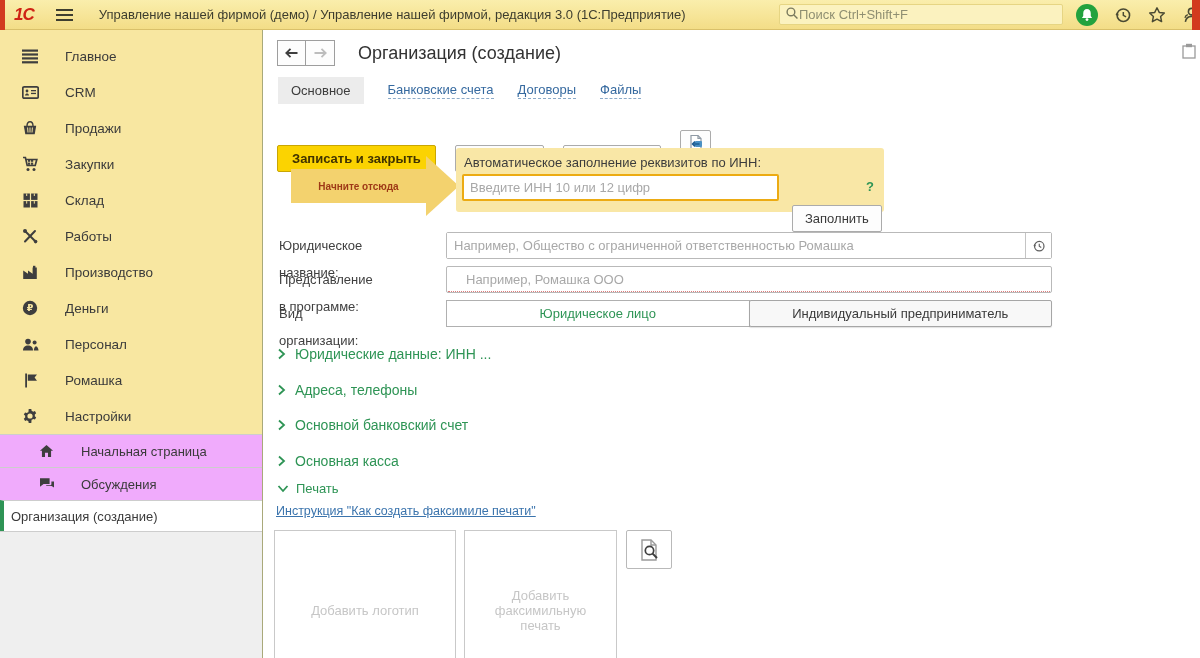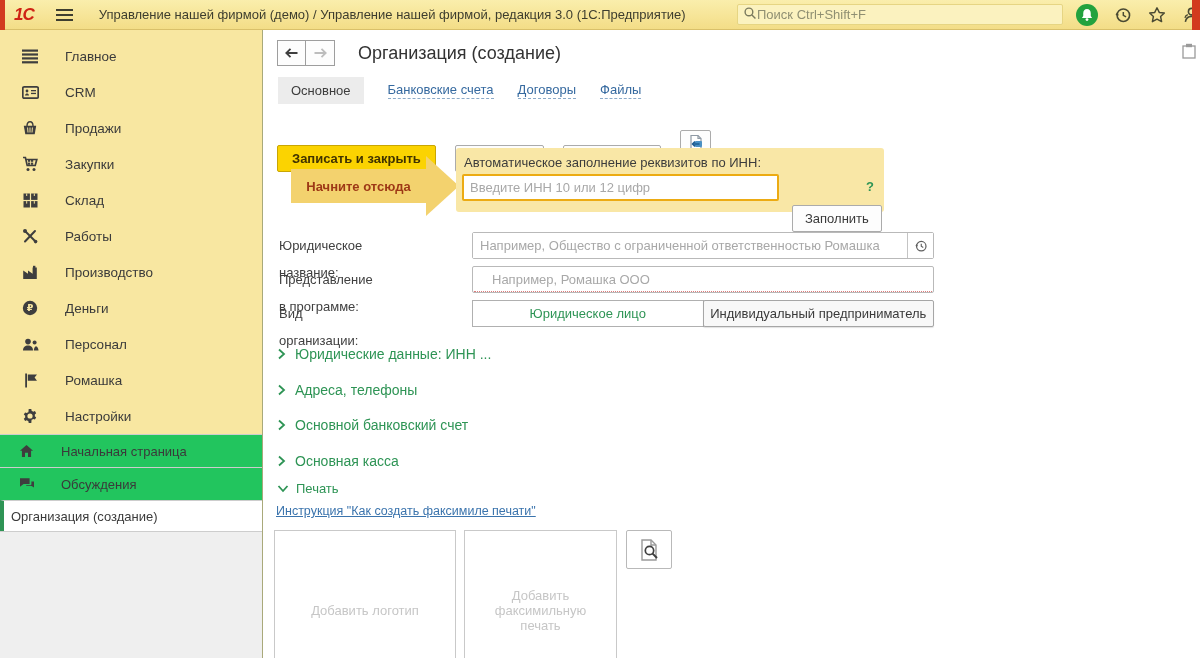--- a/index.html
+++ b/index.html
@@ -11,39 +11,39 @@
     background:linear-gradient(#faeeac,#f3dd87); border-bottom:1px solid #d9c06a;
     display:flex; align-items:center; z-index:5; }
   .redstrip { position:absolute; top:0; height:30px; background:#d23a1e; }
   .redstrip.left { left:0; width:5px; }
   .redstrip.right { right:0; width:8px; }
   .logo1c { margin-left:14px; font-size:17px; font-weight:bold; font-style:italic;
     color:#cf2315; letter-spacing:-1px; cursor:pointer; }
   .hamburger { margin-left:22px; width:17px; cursor:pointer; display:flex; flex-direction:column; gap:3px; }
   .hamburger i { display:block; height:2px; background:#3e3e30; }
   .tb-title { margin-left:26px; color:#3d3d2e; white-space:nowrap; }
-  .searchbox { margin-left:auto; width:326px; height:21px; background:#fbf2bf;
+  .searchbox { margin-left:auto; width:284px; height:21px; background:#fbf2bf;
     border:1px solid #e6d583; border-radius:2px; display:flex; align-items:center; padding:0 5px; }
   .searchbox input { flex:1; border:none; background:transparent; outline:none;
     font:inherit; color:#6b6b50; }
   .searchbox input::placeholder { color:#8f8f72; }
   .tb-ic { margin-left:15px; width:19px; height:19px; display:flex; align-items:center; justify-content:center; cursor:pointer; }
   .bell-circle { margin-left:13px; width:22px; height:22px; border-radius:50%;
     background:#22a23e; display:flex; align-items:center; justify-content:center; cursor:pointer; }
   .tb-ic:last-of-type { margin-right:14px; }
 
   
   .sidebar { position:absolute; left:0; top:30px; width:263px; height:628px;
     border-right:1px solid #a9a97a; background:#efefef; display:flex; flex-direction:column; }
   .yellow-nav { background:#f8e7a1; padding-top:8px; }
   .si { height:36px; display:flex; align-items:center; padding-left:21px; cursor:pointer; }
   .si .ic { width:18px; height:17px; margin-right:26px; display:flex; align-items:center; justify-content:center; }
   .si span { font-size:13.5px; color:#3b3b3b; }
   .brow { height:33px; border-top:1px solid #cdcdcd; display:flex; align-items:center;
-    padding-left:18px; background:#22c55e; cursor:pointer; }
+    padding-left:38px; background:#f0abfc; cursor:pointer; }
   .brow .ic { width:17px; margin-right:26px; display:flex; justify-content:center; }
   .brow.plain { padding-left:10px; background:#f3f3f3; height:32px; }
   .brow.active { padding-left:7px; background:#fff; height:31px; border-left:4px solid #2e9455; }
   .sb-fill { flex:1; background:#efefef; border-top:1px solid #cdcdcd; }
 
   
   .content { position:absolute; left:264px; top:30px; width:936px; height:628px;
     background:#fff; overflow:hidden; }
   .navrow { position:absolute; left:13px; top:10px; display:flex; align-items:center; }
   .navbtn { width:29px; height:26px; border:1px solid #9e9e9e; background:#fdfdfd;
@@ -58,37 +58,37 @@
 
   .toolbar { position:absolute; left:13px; top:84px; display:flex; align-items:center; gap:19px; }
   .btn { height:27px; border:1px solid #ababab; border-radius:2px; background:#fdfdfd;
     padding:0 16px; font:inherit; color:#3a3a3a; cursor:pointer;margin-top:31px; }
   .btn.primary { background:#fbd301; border-color:#c9a603; font-weight:bold; color:#403300; padding:0 14px; }
   .iconbtn { width:31px; height:27px; border:1px solid #ababab; border-radius:2px;
     background:#fdfdfd; display:flex; align-items:center; justify-content:center; cursor:pointer; }
 
   .arrow-body { position:absolute; left:27px; top:139px; width:135px; height:34px;
     background:#f3d26e; display:flex; align-items:center; justify-content:center; }
-  .arrow-body b { font-size:13px; color:#9e3916; }
+  .arrow-body b { font-size:10px; color:#9e3916; }
   .arrow-head { position:absolute; left:162px; top:126px; width:0; height:0;
     border-left:33px solid #f3d26e; border-top:30px solid transparent; border-bottom:30px solid transparent; }
 
   .hint-block { position:absolute; left:192px; top:118px; width:428px; height:64px;
     background:#f9e7a6; border-radius:3px; }
   .hint-title { position:absolute; left:8px; top:7px; color:#3c3c3c; }
   .inn-input { position:absolute; left:6px; top:26px; width:317px; height:27px;
     border:2px solid #ecab13; border-radius:2px; background:#fff; font:inherit;
     padding:0 6px; color:#3a3a3a; outline:none; }
   .inn-input::placeholder { color:#a8a8a8; }
   .fill-btn { position:absolute; left:336px; top:26px; height:27px; padding:0 12px; }
   .help-q { position:absolute; left:410px; top:31px; color:#2e9455; font-weight:bold; cursor:pointer; }
 
   .frow { position:absolute; left:0; height:27px; }
   .frow label { position:absolute; left:15px; line-height:27px; color:#404040; }
-  .fctrl { position:absolute; left:208px; width:462px; height:27px; }
+  .fctrl { position:absolute; left:182px; width:606px; height:27px; }
   .inwrap { display:flex; width:100%; height:100%; border:1px solid #b9b9b9; border-radius:2px; background:#fff; }
   .inwrap input { flex:1; border:none; outline:none; font:inherit; padding:0 7px; color:#3a3a3a; min-width:0; }
   .inwrap input::placeholder, .plain-in::placeholder { color:#a8a8a8; }
   .hist-btn { width:26px; border-left:1px solid #c4c4c4; background:#fff; display:flex;
     align-items:center; justify-content:center; cursor:pointer; }
   .plain-in { width:100%; height:100%; border:1px solid #b9b9b9; border-radius:2px;
     font:inherit; padding:0 19px; outline:none; color:#3a3a3a; }
   .reqline { position:absolute; left:2px; right:2px; bottom:1px; border-bottom:1px dotted #dd7b7b; pointer-events:none; }
   .toggle { display:flex; width:100%; height:100%; }
   .tg { flex:1; display:flex; align-items:center; justify-content:center; cursor:pointer; }

